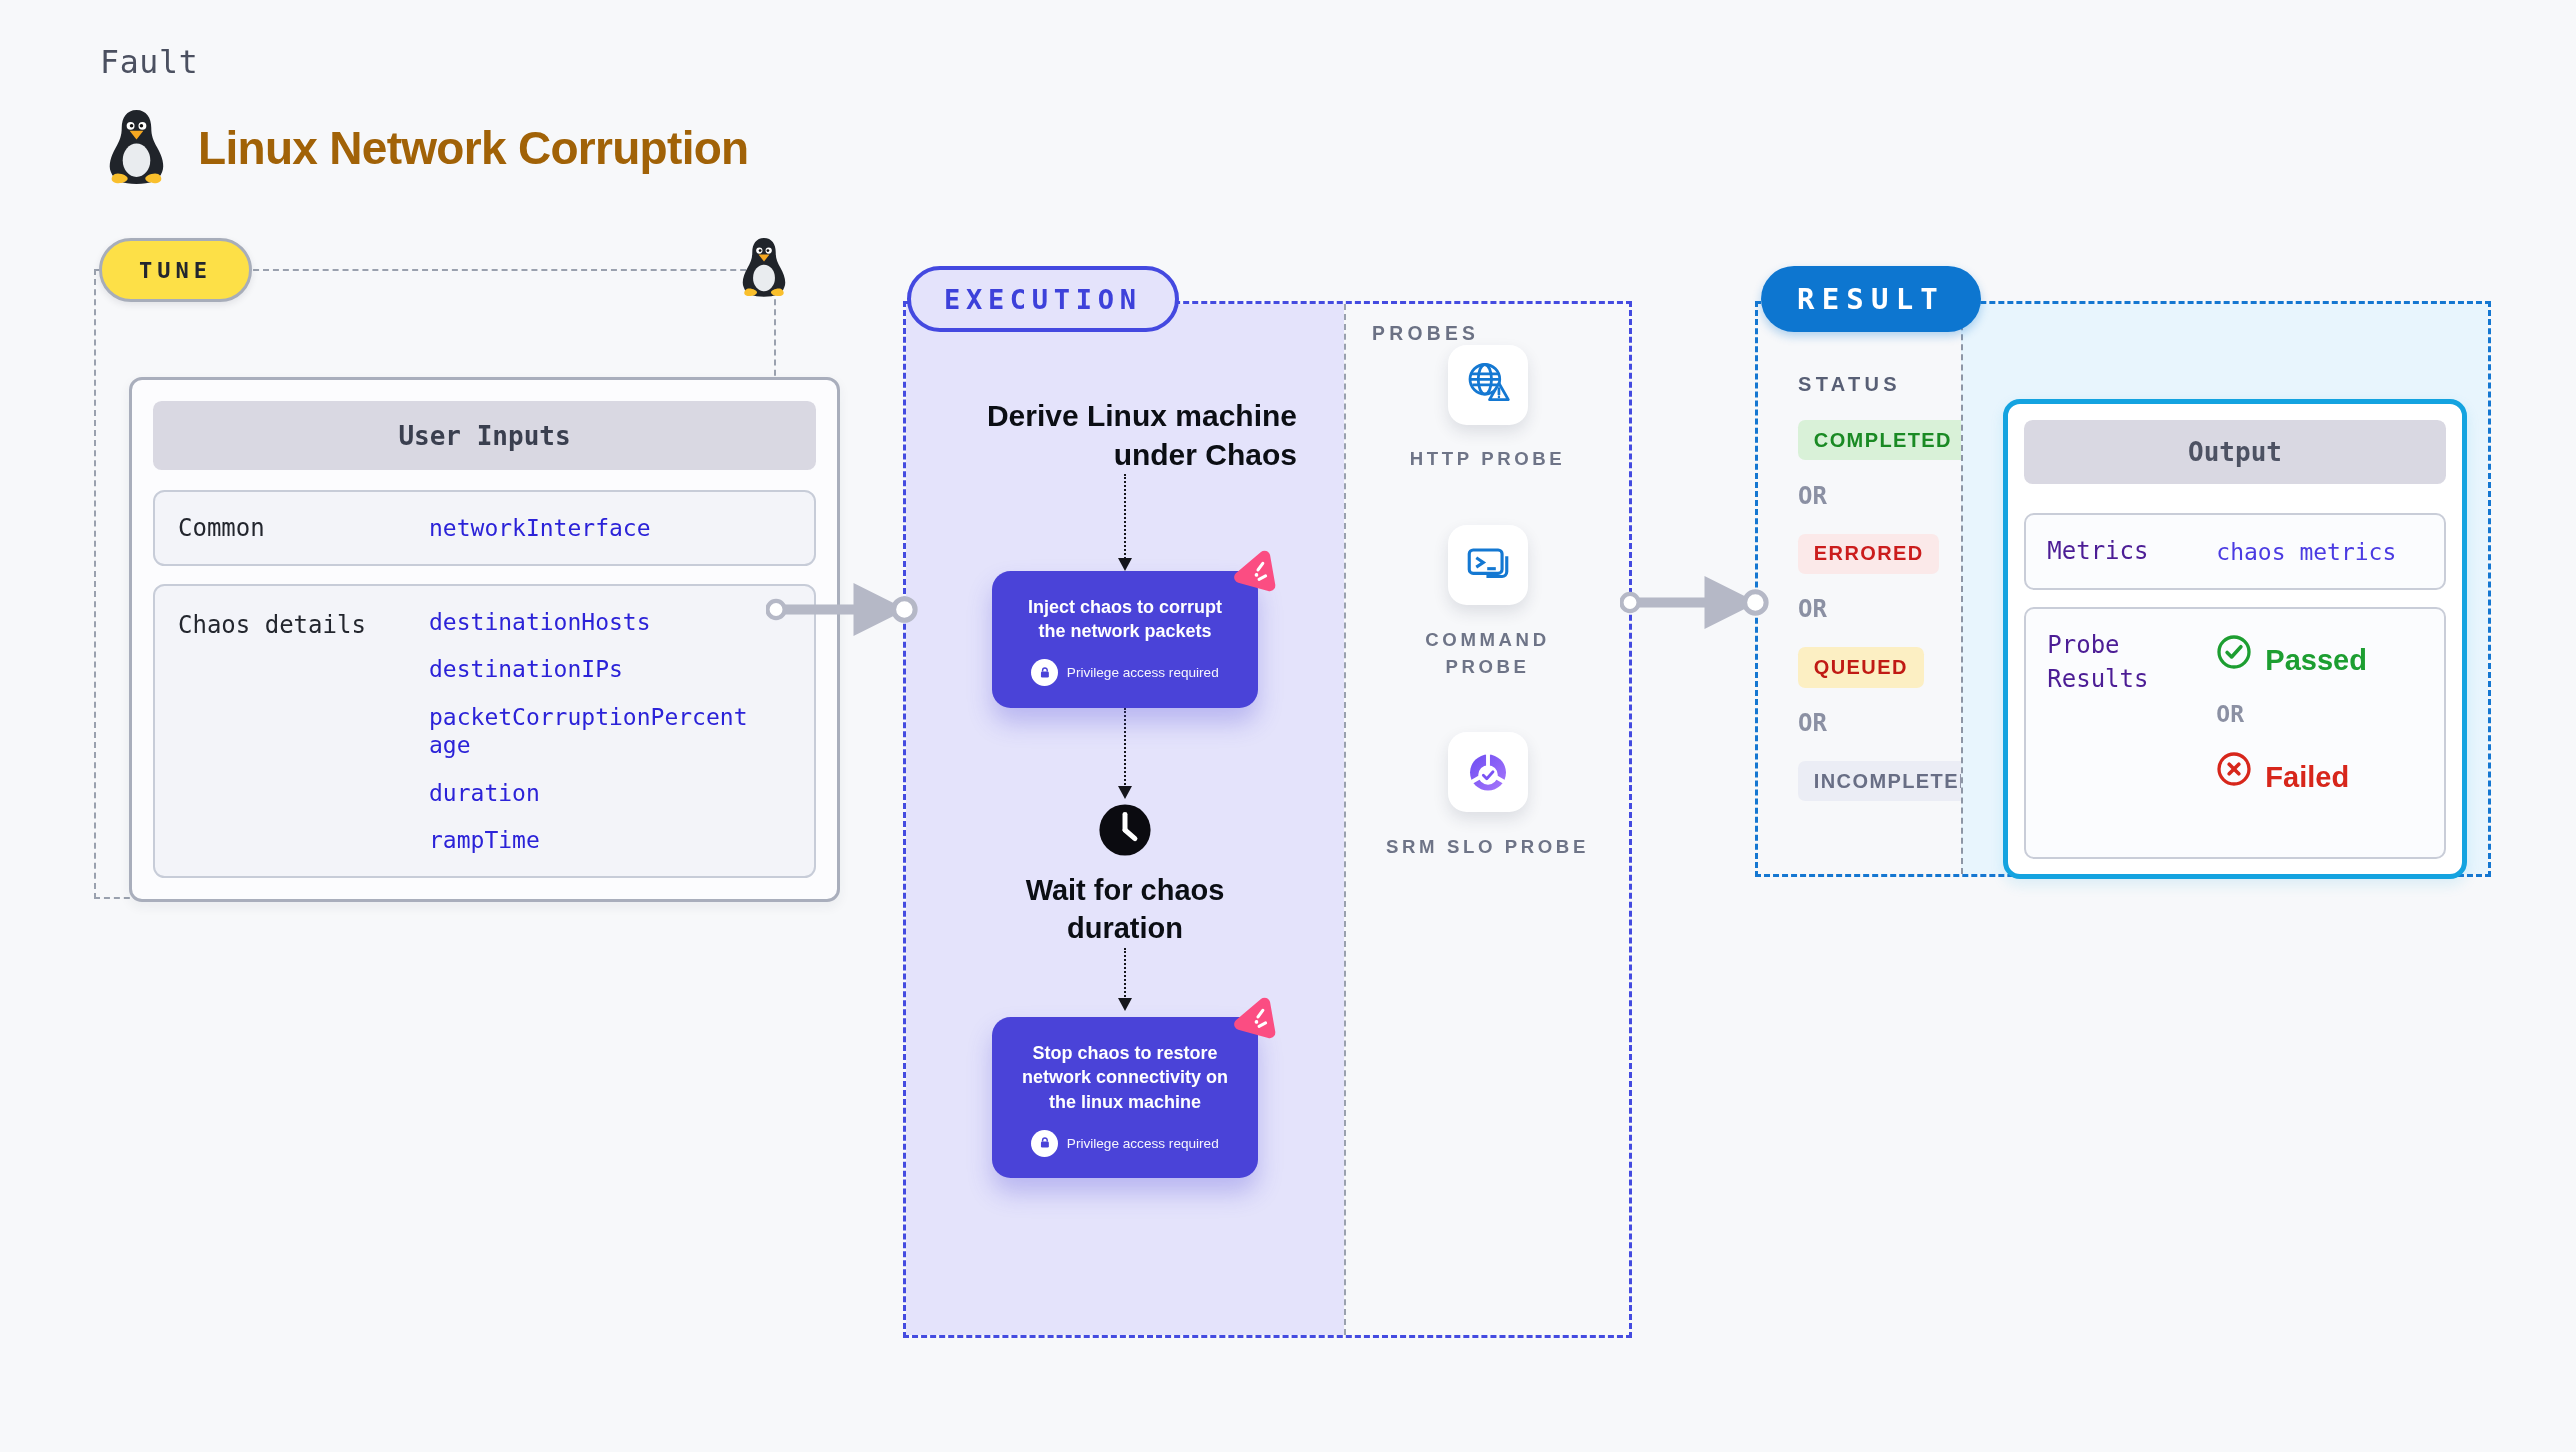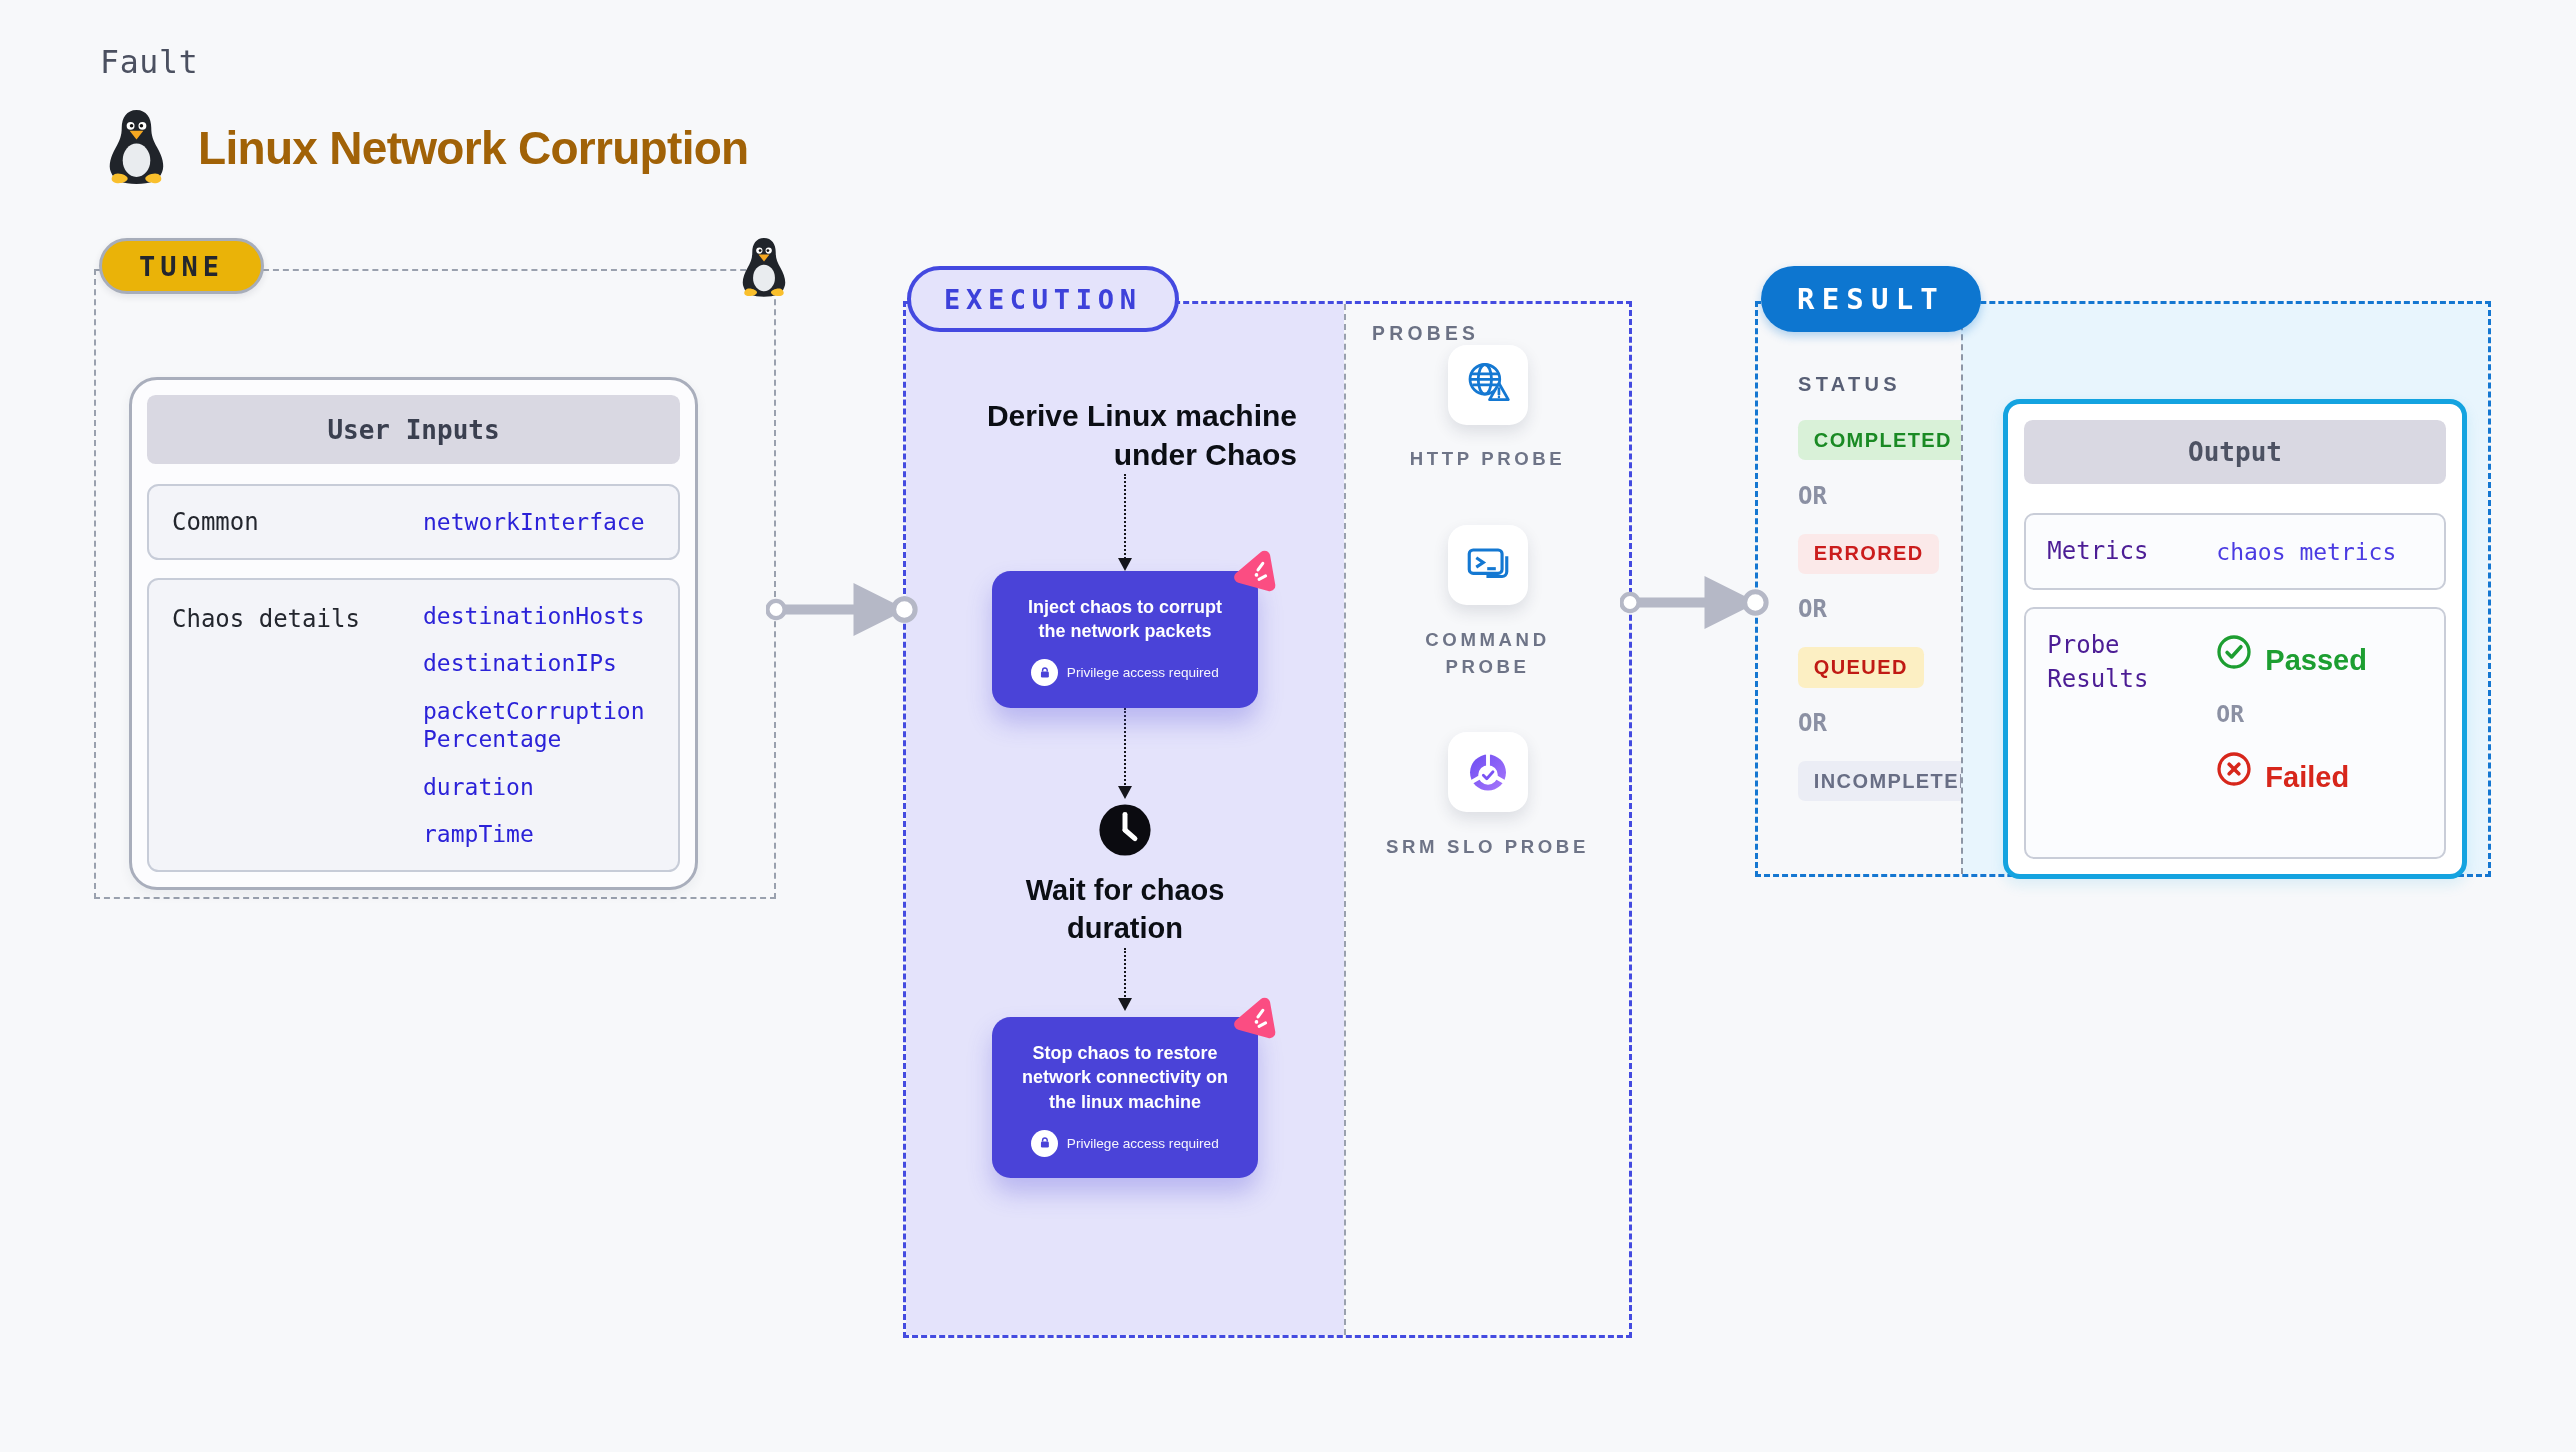--- a/index.html
+++ b/index.html
@@ -21,34 +21,34 @@
   .tune-box { position:absolute; left:94px; top:269px; width:682px; height:630px;
     border:2.9px dashed #9aa1ae; }
   .exec-box { position:absolute; left:903px; top:301px; width:729px; height:1037px;
     border:3.6px dashed #444be0; display:flex; }
   .result-box { position:absolute; left:1755px; top:301px; width:736px; height:576px;
     border:3.6px dashed #1577d1; display:flex; }
 
   
   .pill { position:absolute; display:flex; align-items:center; justify-content:center;
     border-radius:43px; font-family:"DejaVu Sans Mono","Liberation Mono",monospace; font-weight:bold; z-index:5; }
-  .tune-pill { left:99px; top:238px; height:56px; padding:0 37px; background:#eab308;
-    border:3.6px solid #a7adba; color:#23262e; font-size:27px; letter-spacing:5px;
+  .tune-pill { left:99px; top:238px; height:64px; padding:0 37px; background:#fde047;
+    border:3.6px solid #a7adba; color:#23262e; font-size:22px; letter-spacing:5px;
     box-shadow:0 2.9px 7.2px rgba(40,44,63,.10); }
   .exec-pill { left:907px; top:266px; height:66px; padding:8px 33px; background:#e4e3fb;
     border:4.3px solid #4449e0; color:#3d41da; font-size:27px; letter-spacing:5.7px; }
   .result-pill { left:1761px; top:266px; height:66px; padding:0 36px; background:#0d76d0;
     border:none; color:#ffffff; font-size:29px; letter-spacing:7.2px;
     box-shadow:0 4.3px 10px rgba(13,118,208,.30); }
 
   .tux-small { position:absolute; left:739px; top:236px; z-index:6; }
 
   
-  .inputs-card { position:absolute; left:129px; top:377px; width:569px;
-    background:#fcfcfe; border:3.6px solid #a9aebc; border-radius:28px; padding:15px;
+  .inputs-card { position:absolute; left:129px; top:377px; width:711px;
+    background:#fcfcfe; border:3.6px solid #a9aebc; border-radius:13px; padding:21px;
     box-shadow:0 4.3px 11.5px rgba(40,44,63,.06); }
   .card-header { background:#d9d8e2; border-radius:8.6px; height:69px; display:flex;
     align-items:center; justify-content:center; font-family:"DejaVu Sans Mono","Liberation Mono",monospace;
     font-size:26px; font-weight:600; color:#3a3f4f; margin-bottom:20px; }
   .input-row { border:2.1px solid #c7ccd8; background:#f3f4f9; border-radius:11.5px;
     display:flex; padding:21.5px 23px; margin-bottom:18.6px; }
   .input-row:last-child { margin-bottom:0; }
   .row-tall { min-height:275px; }
   .input-label { width:251px; flex:0 0 251px; font-family:"DejaVu Sans Mono","Liberation Mono",monospace;
     font-size:24px; color:#23262e; padding-top:2.9px; }

